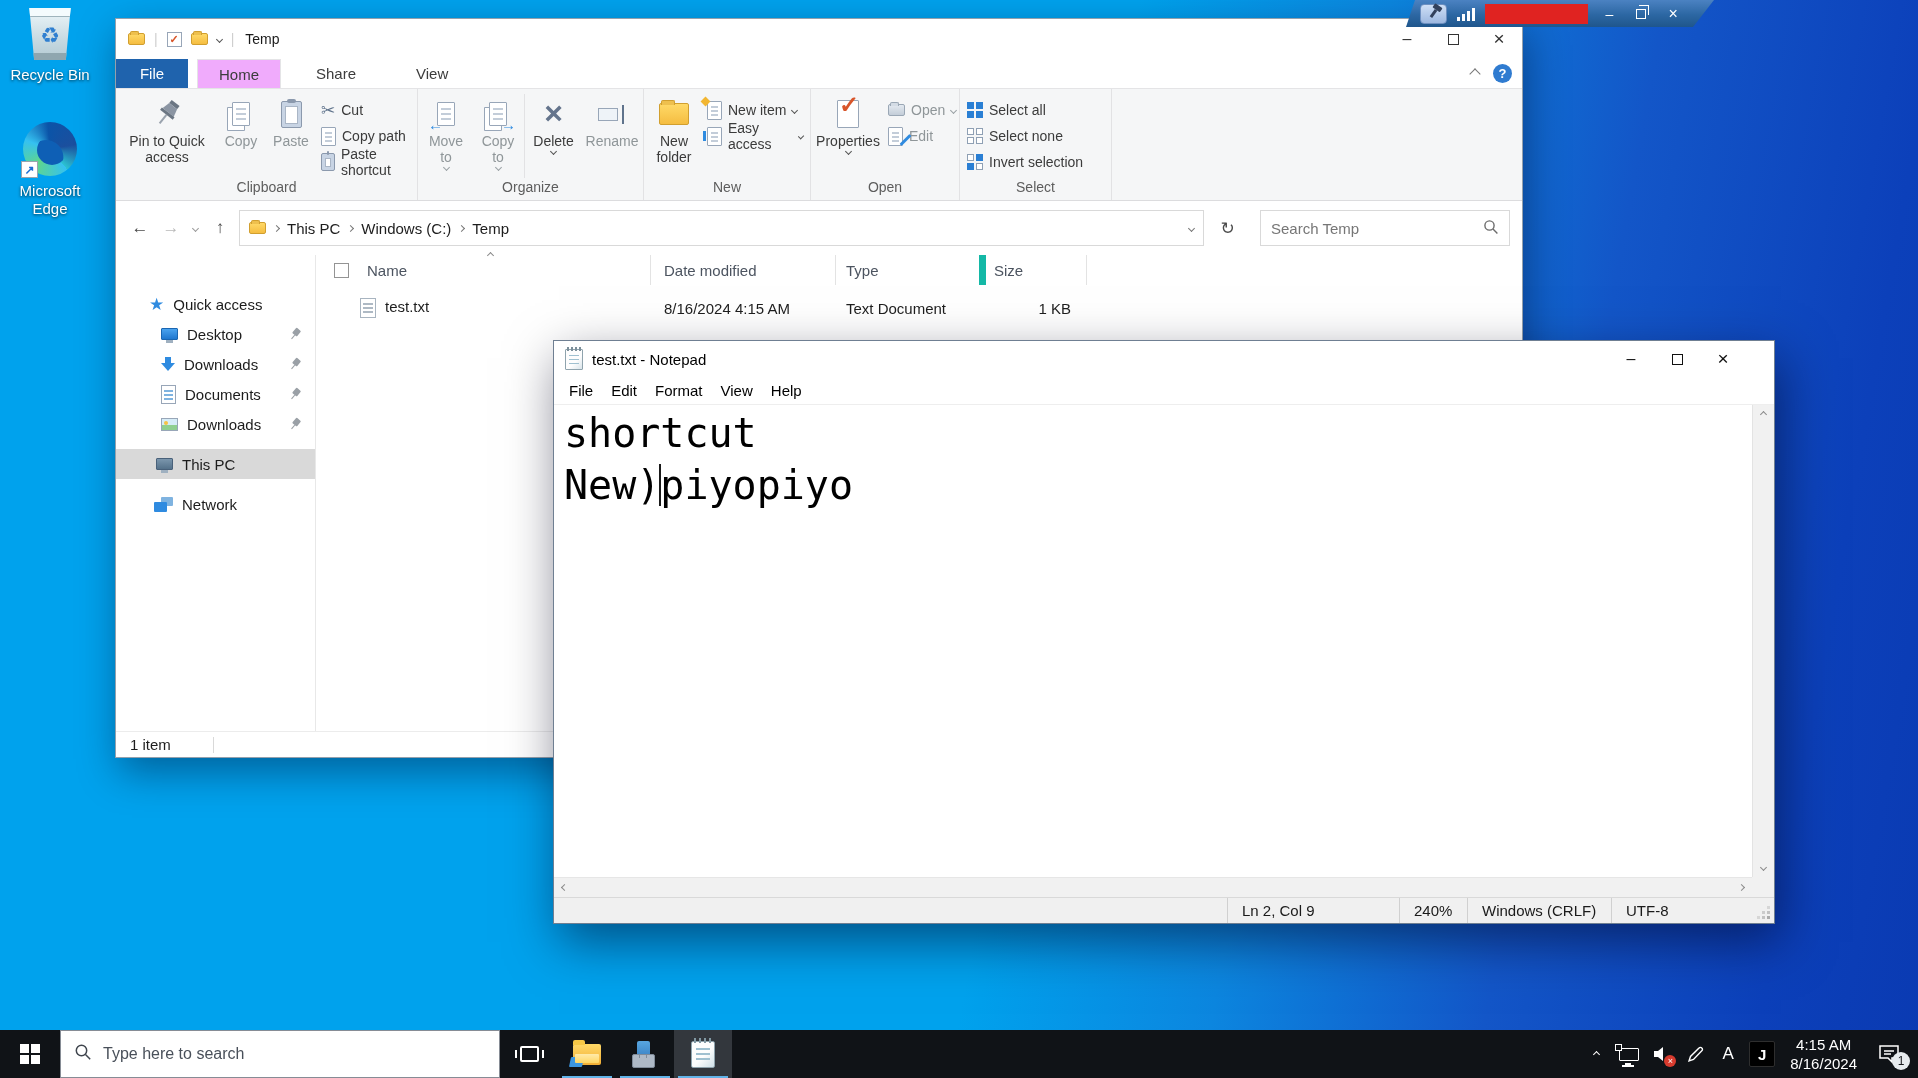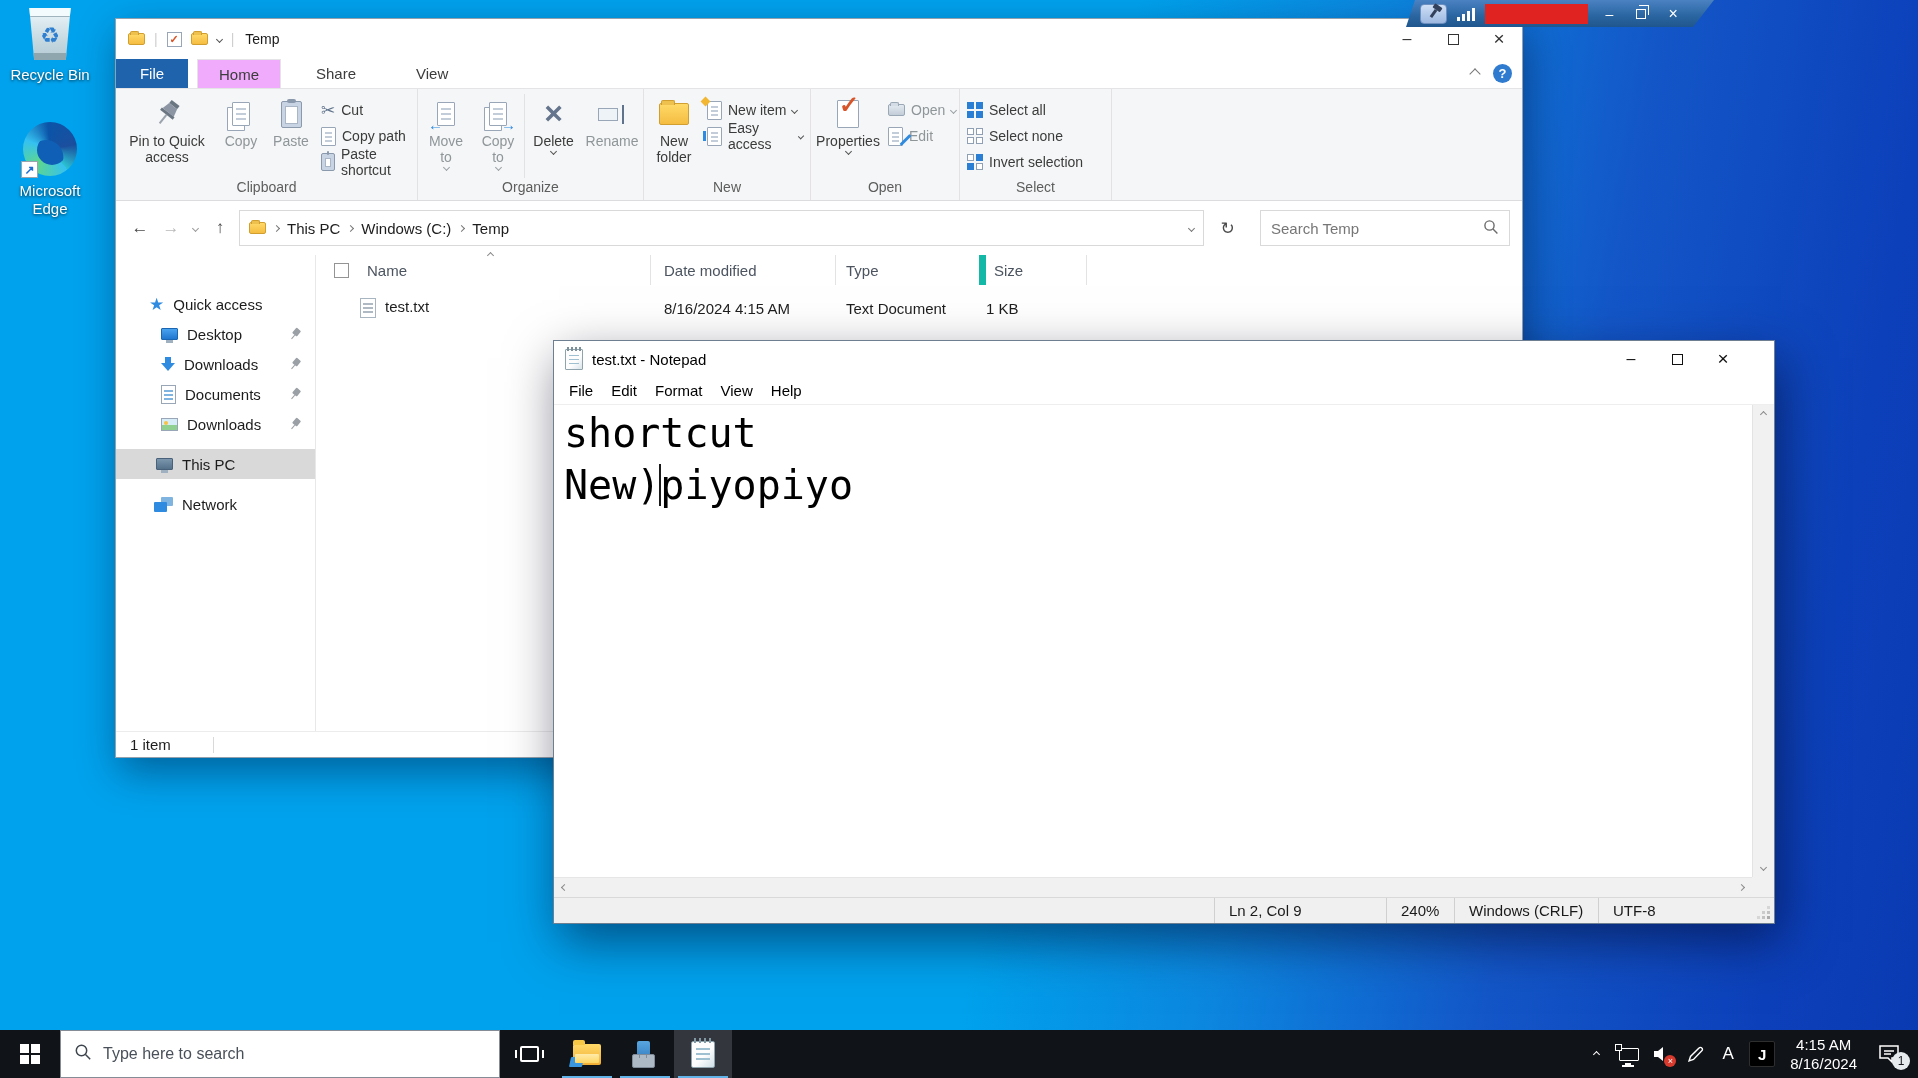--- a/index.html
+++ b/index.html
@@ -129,21 +129,21 @@
 .lhead .c0{width:335px;display:flex;align-items:center;gap:18px;padding-left:18px;border-right:1px solid #e3e3e3;height:100%}
 .lhead .c1{width:185px;padding-left:13px;border-right:1px solid #e3e3e3;height:100%;display:flex;align-items:center}
 .lhead .c2{width:150px;padding-left:10px;border-right:7px solid #14b8a6;height:100%;display:flex;align-items:center}
 .lhead .c3{width:101px;padding-left:8px;border-right:1px solid #e3e3e3;height:100%;display:flex;align-items:center}
 .cbx{width:15px;height:15px;border:1px solid #949494;background:#fff;flex:none}
 .sortchev{position:absolute;left:172px;top:-2px;color:#8a8a8a}
 .lrow{display:flex;height:30px;align-items:center;margin-top:8px;color:#1e1e1e}
 .lrow .c0{width:335px;display:flex;align-items:flex-start;gap:9px;padding-left:44px}
 .lrow .c1{width:185px;padding-left:13px}
 .lrow .c2{width:150px;padding-left:10px}
-.lrow .c3{width:101px;text-align:left;padding-right:16px}
+.lrow .c3{width:101px;text-align:right;padding-right:16px}
 .txtdoc{position:relative;width:16px;height:20px;background:#fff;border:1px solid #a8b4c0;flex:none}
 .txtdoc i{position:absolute;left:2px;right:2px;top:4px;height:1.6px;background:#aeb9c4;box-shadow:0 4px 0 #aeb9c4,0 8px 0 #aeb9c4}
 .ex-status{position:absolute;left:0;right:0;bottom:0;height:26px;border-top:1px solid #ececec;display:flex;align-items:center;padding-left:14px;color:#1e1e1e}
 .sb-div{height:16px;border-left:1px solid #d9d9d9;margin-left:42px}
 
 
 .notepad{left:553px;top:340px;width:1222px;height:584px;border:1px solid #6f7f92;box-shadow:6px 18px 48px rgba(0,0,30,.5);z-index:20}
 .np-title{height:36px;display:flex;align-items:center;padding-left:11px;gap:9px;font-size:15px;color:#000}
 .np-ic{width:18px;height:21px;position:relative;background:linear-gradient(135deg,#fdfdfd 60%,#d9e4ea);border:1px solid #8fa3ad;border-radius:1px;flex:none}
 .np-ic::before{content:"";position:absolute;top:-3px;left:1px;right:1px;height:4px;background:repeating-linear-gradient(90deg,#7c8f9a 0 2px,rgba(0,0,0,0) 2px 4px)}
@@ -577,21 +577,21 @@
     <div class="np-hscroll">
       <span class="chev left sm"></span>
       <span class="chev right sm"></span>
     </div>
     <div class="np-corner"></div>
     <div class="np-status">
       <span class="fill"></span>
       <span class="np-seg" style="width:172px">Ln 2, Col 9</span>
       <span class="np-seg" style="width:68px">240%</span>
       <span class="np-seg" style="width:144px">Windows (CRLF)</span>
-      <span class="np-seg" style="width:176px;position:relative">UTF-8</span>
+      <span class="np-seg" style="width:163px;position:relative">UTF-8</span>
       <span class="grip"></span>
     </div>
   </div>
 
   <div class="taskbar">
     <div class="tb-start">
       <span class="winlogo">
           <i></i>
           <i></i>
           <i></i>

